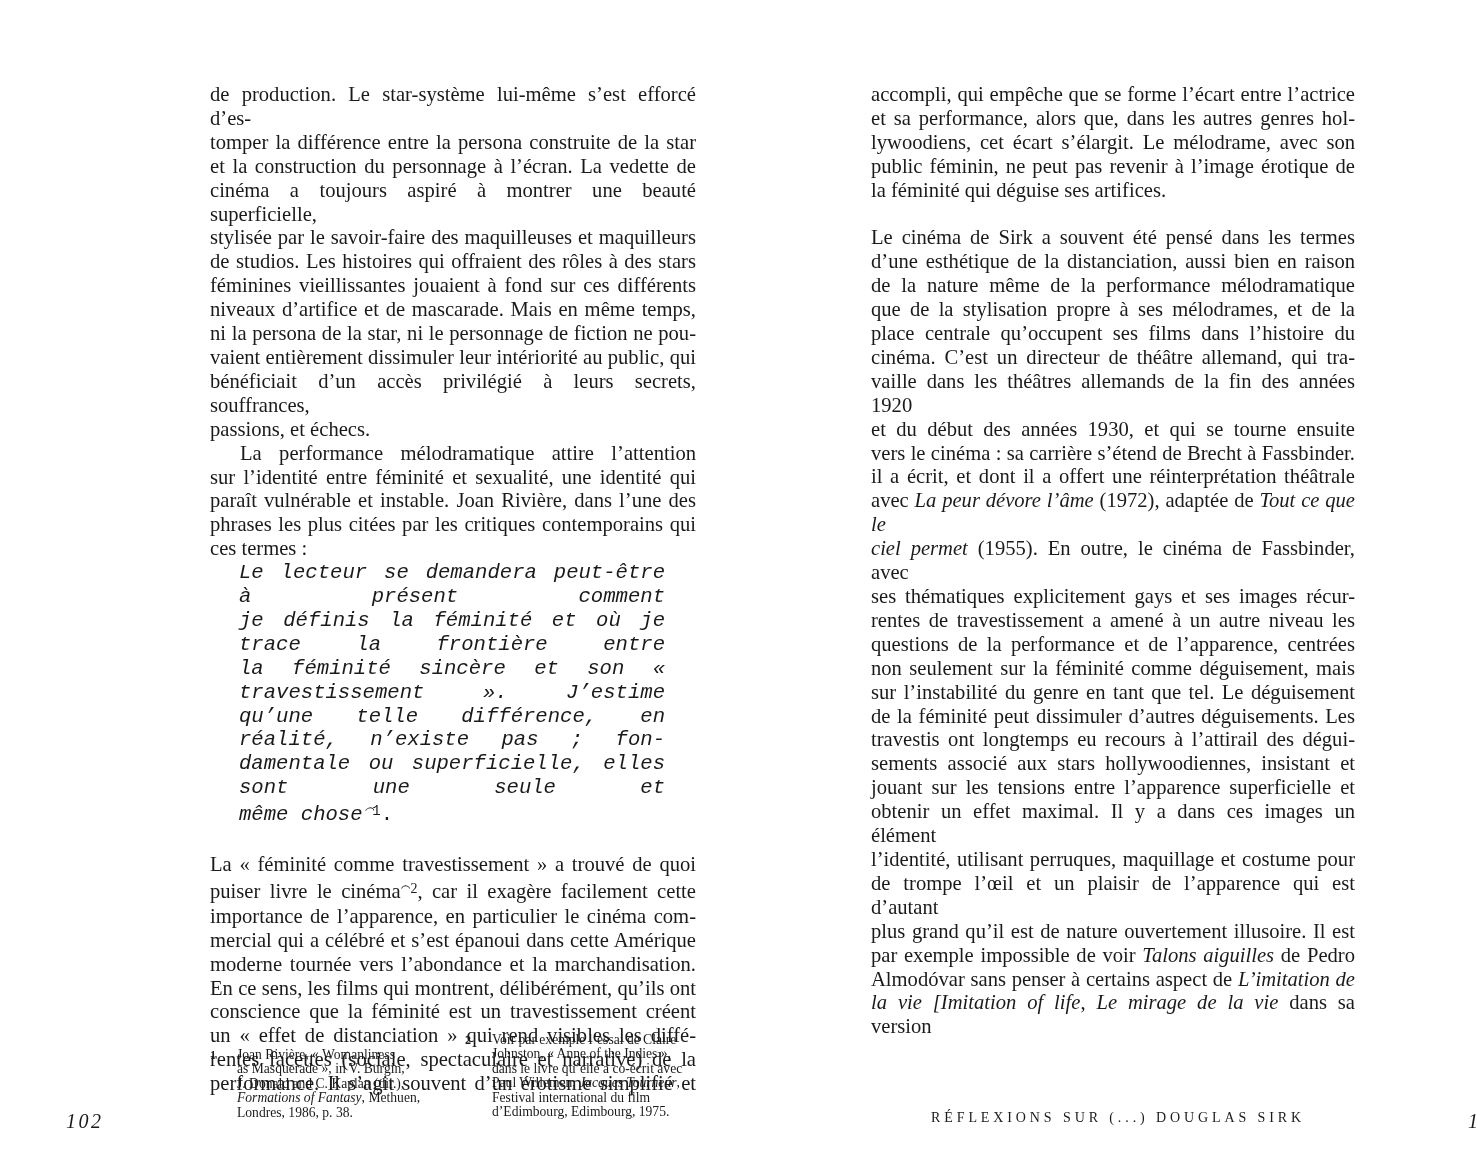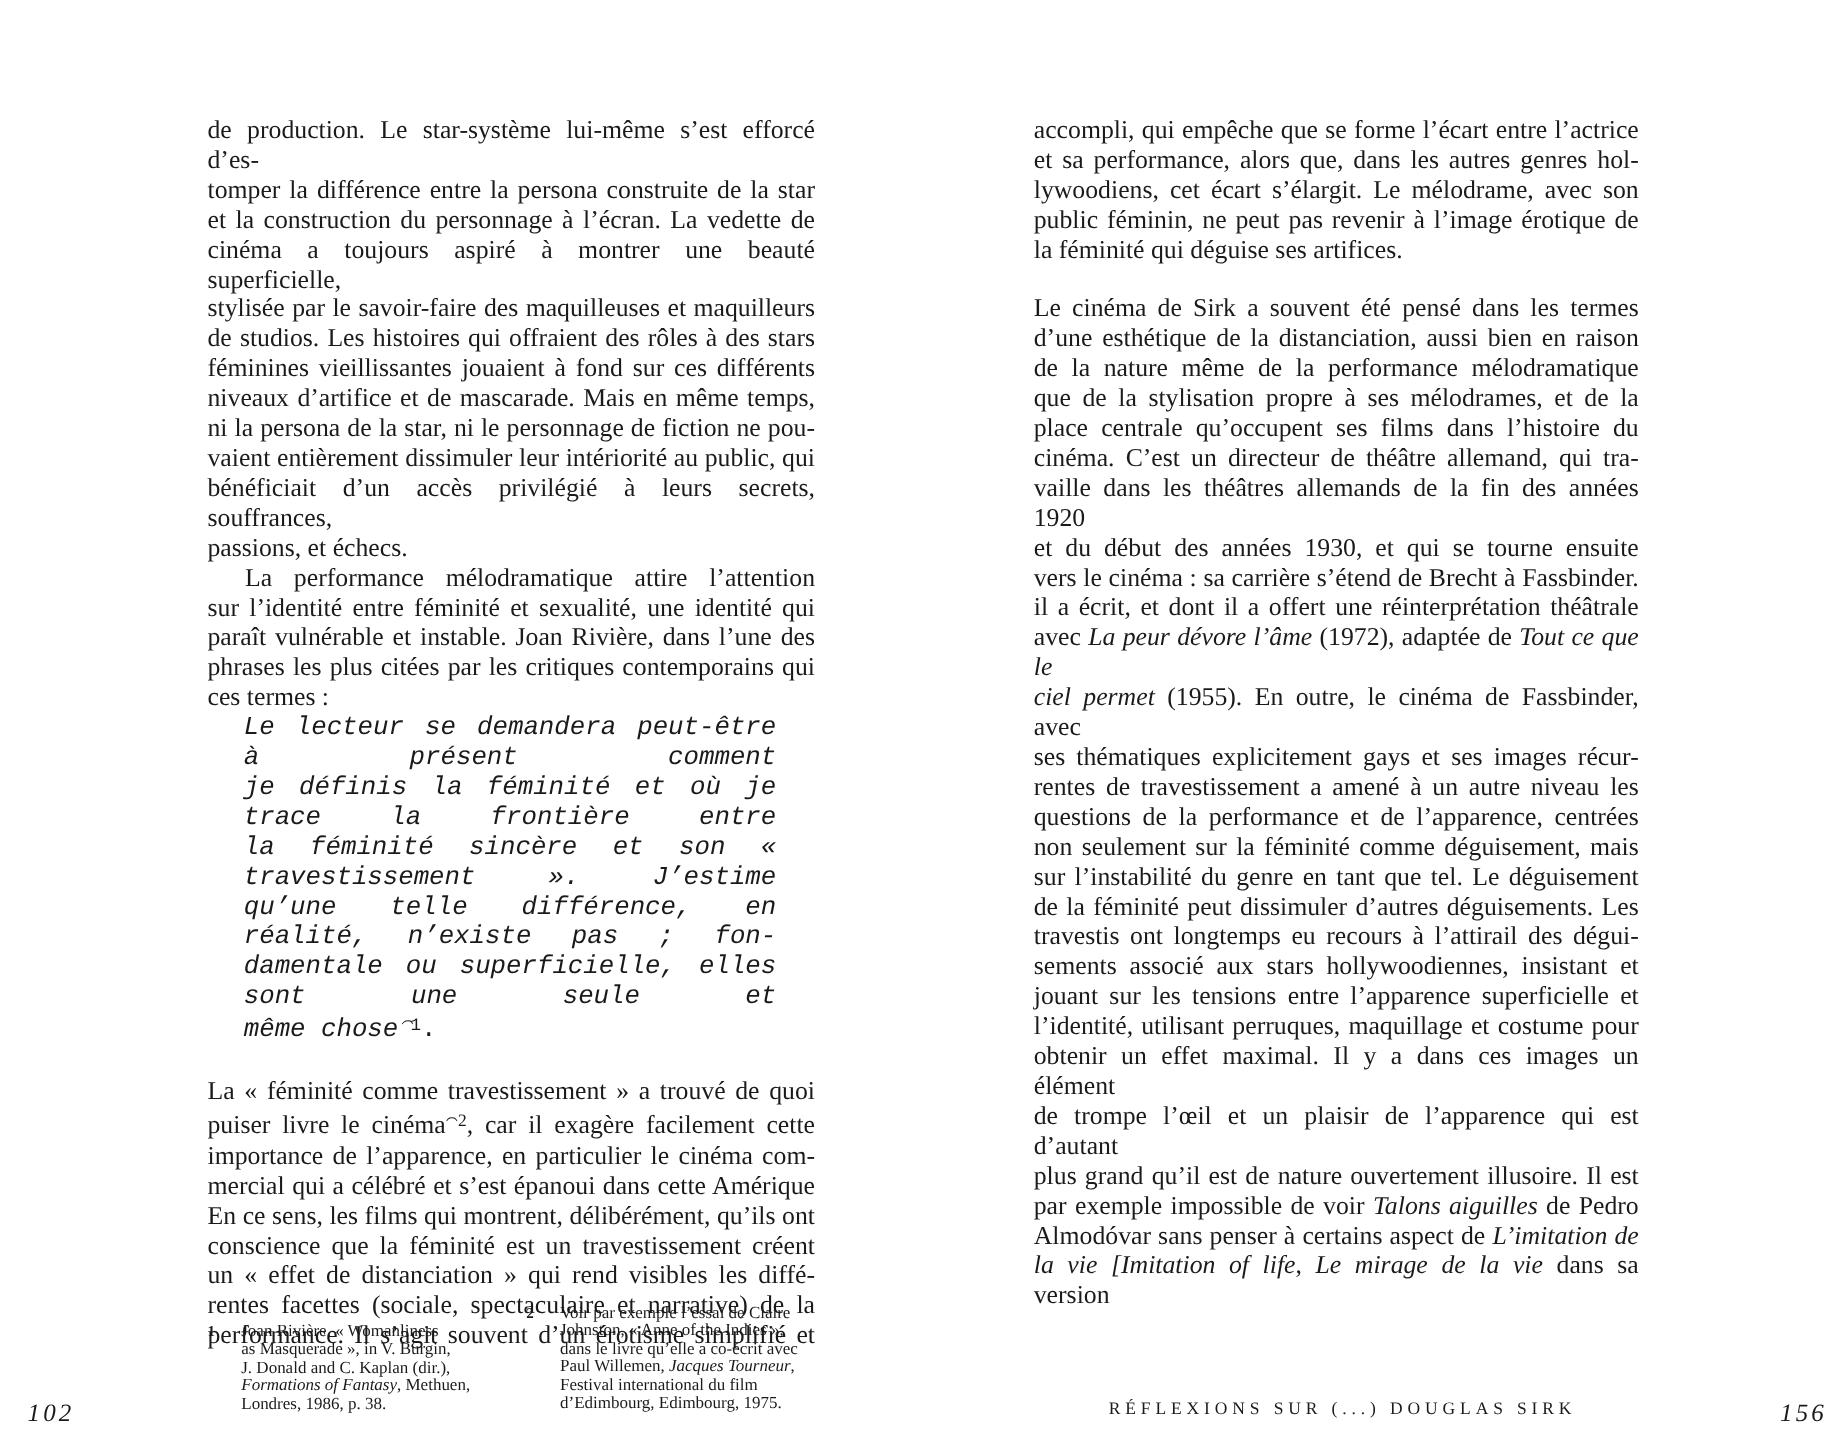--- a/index.html
+++ b/index.html
@@ -14,22 +14,23 @@
       overflow: hidden;
       color: #1a1a1a;
       font-family: "Liberation Serif", "DejaVu Serif", serif;
     }
     .spread {
       position: absolute;
       inset: 0;
     }
     .page {
       position: absolute;
-      top: 10px;
+      top: 0;
       height: 834px;
+      margin-left: 44px;
     }
     .page-left { left: 0; width: 738px; }
     .page-right { left: 738px; width: 739px; }
 
     .text-block {
       position: absolute;
       font-size: 20.6px;
       line-height: 23.9px;
       text-align: justify;
       hyphens: manual;
@@ -133,20 +134,21 @@
         <span class="quote-line">la féminité sincère et son « travestissement ». J’estime</span>
         <span class="quote-line">qu’une telle différence, en réalité, n’existe pas ; fon-</span>
         <span class="quote-line">damentale ou superficielle, elles sont une seule et</span>
         <span class="quote-line last"><span>même chose</span><span class="note-tilde">⁀</span><span class="note-mark" style="font-style:normal">1</span><span style="font-style:normal">.</span></span>
       </blockquote>
       <p class="para gap-before">
         <span class="line">La « féminité comme travestissement » a trouvé de quoi</span>
         <span class="line"><span>puiser livre le cinéma</span><span class="note-tilde">⁀</span><span class="note-mark">2</span><span>, car il exagère facilement cette</span></span>
         <span class="line">importance de l’apparence, en particulier le cinéma com-</span>
         <span class="line">mercial qui a célébré et s’est épanoui dans cette Amérique</span>
+        <span class="line">moderne tournée vers l’abondance et la marchandisation.</span>
         <span class="line">En ce sens, les films qui montrent, délibérément, qu’ils ont</span>
         <span class="line">conscience que la féminité est un travestissement créent</span>
         <span class="line">un « effet de distanciation » qui rend visibles les diffé-</span>
         <span class="line">rentes facettes (sociale, spectaculaire et narrative) de la</span>
         <span class="line">performance. Il s’agit souvent d’un érotisme simplifié et</span>
       </p>
     </div>
 
     <div class="footnote fn-1">
       <span class="fn-num">1</span>
@@ -194,22 +196,22 @@
         <span class="line"><em>ciel permet</em><span> (1955). En outre, le cinéma de Fassbinder, avec</span></span>
         <span class="line">ses thématiques explicitement gays et ses images récur-</span>
         <span class="line">rentes de travestissement a amené à un autre niveau les</span>
         <span class="line">questions de la performance et de l’apparence, centrées</span>
         <span class="line">non seulement sur la féminité comme déguisement, mais</span>
         <span class="line">sur l’instabilité du genre en tant que tel. Le déguisement</span>
         <span class="line">de la féminité peut dissimuler d’autres déguisements. Les</span>
         <span class="line">travestis ont longtemps eu recours à l’attirail des dégui-</span>
         <span class="line">sements associé aux stars hollywoodiennes, insistant et</span>
         <span class="line">jouant sur les tensions entre l’apparence superficielle et</span>
+        <span class="line">obtenir un effet maximal. Il y a dans ces images un élément</span>
         <span class="line">l’identité, utilisant perruques, maquillage et costume pour</span>
-        <span class="line">obtenir un effet maximal. Il y a dans ces images un élément</span>
         <span class="line">de trompe l’œil et un plaisir de l’apparence qui est d’autant</span>
         <span class="line">plus grand qu’il est de nature ouvertement illusoire. Il est</span>
         <span class="line"><span>par exemple impossible de voir </span><em>Talons aiguilles</em><span> de Pedro</span></span>
         <span class="line"><span>Almodóvar sans penser à certains aspect de </span><em>L’imitation de</em></span>
         <span class="line"><em>la vie [Imitation of life</em><span>, </span><em>Le mirage de la vie</em><span> dans sa version</span></span>
       </p>
     </div>
 
     <div class="running-head">Réflexions sur (...) Douglas Sirk</div>
     <div class="folio folio-right">156</div>

